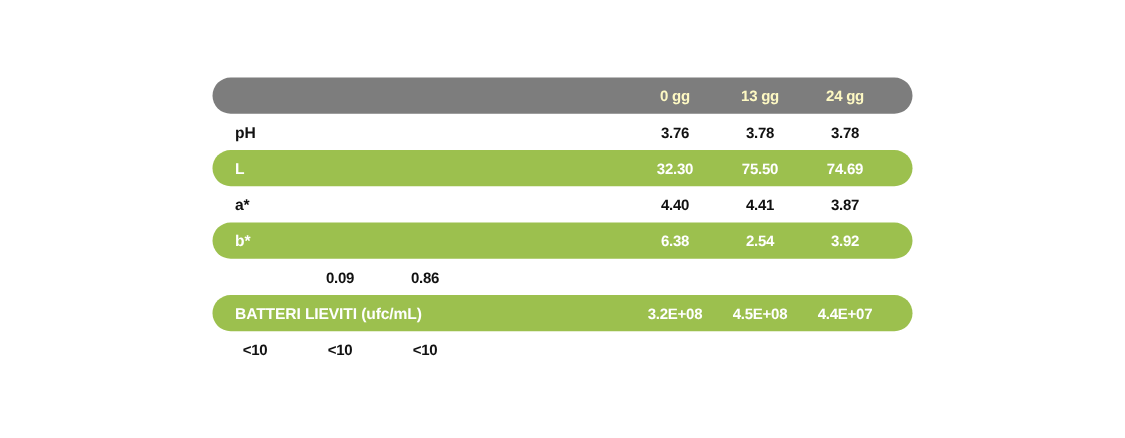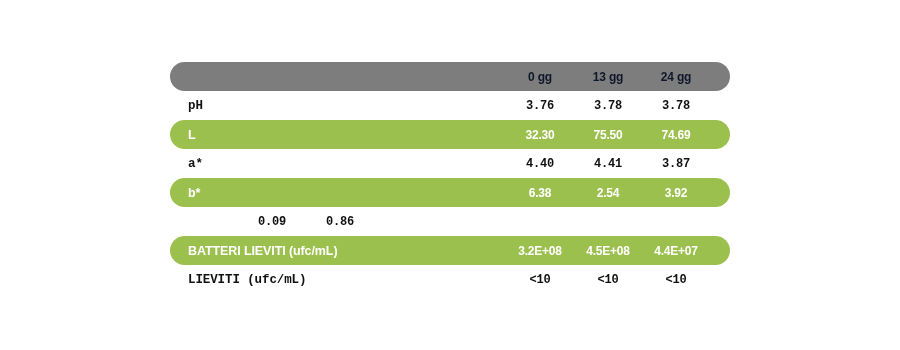--- a/index.html
+++ b/index.html
@@ -26,31 +26,30 @@
     display: flex;
     align-items: center;
     height: 29px;
     box-sizing: border-box;
   }
 
   
   .row.grey {
     background: #7d7d7d;
     border-radius: 15px;
-    color: #0f172a;
+    color: #fef9c3;
   }
   .row.green {
     background: #9cc04e;
     border-radius: 15px;
     color: #ffffff;
   }
   .row.plain {
     background: transparent;
     color: #111111;
-    font-family: Liberation Mono, monospace;
   }
 
   .row-label {
     flex: 0 0 auto;
     width: 336px;
     padding-left: 18px;
     box-sizing: border-box;
     font-weight: bold;
     font-size: 12.5px;
     font-stretch: condensed;
@@ -125,19 +124,18 @@
   </div>
 
   <div class="row green">
     <div class="row-label">BATTERI LIEVITI (ufc/mL)</div>
     <div class="cell">3.2E+08</div>
     <div class="cell">4.5E+08</div>
     <div class="cell">4.4E+07</div>
   </div>
 
   <div class="row plain">
-    <div class="row-label">LIEVITI (ufc/mL)</div>
     <div class="cell">&lt;10</div>
     <div class="cell">&lt;10</div>
     <div class="cell">&lt;10</div>
   </div>
 
 </div>
 
 </body></html>

